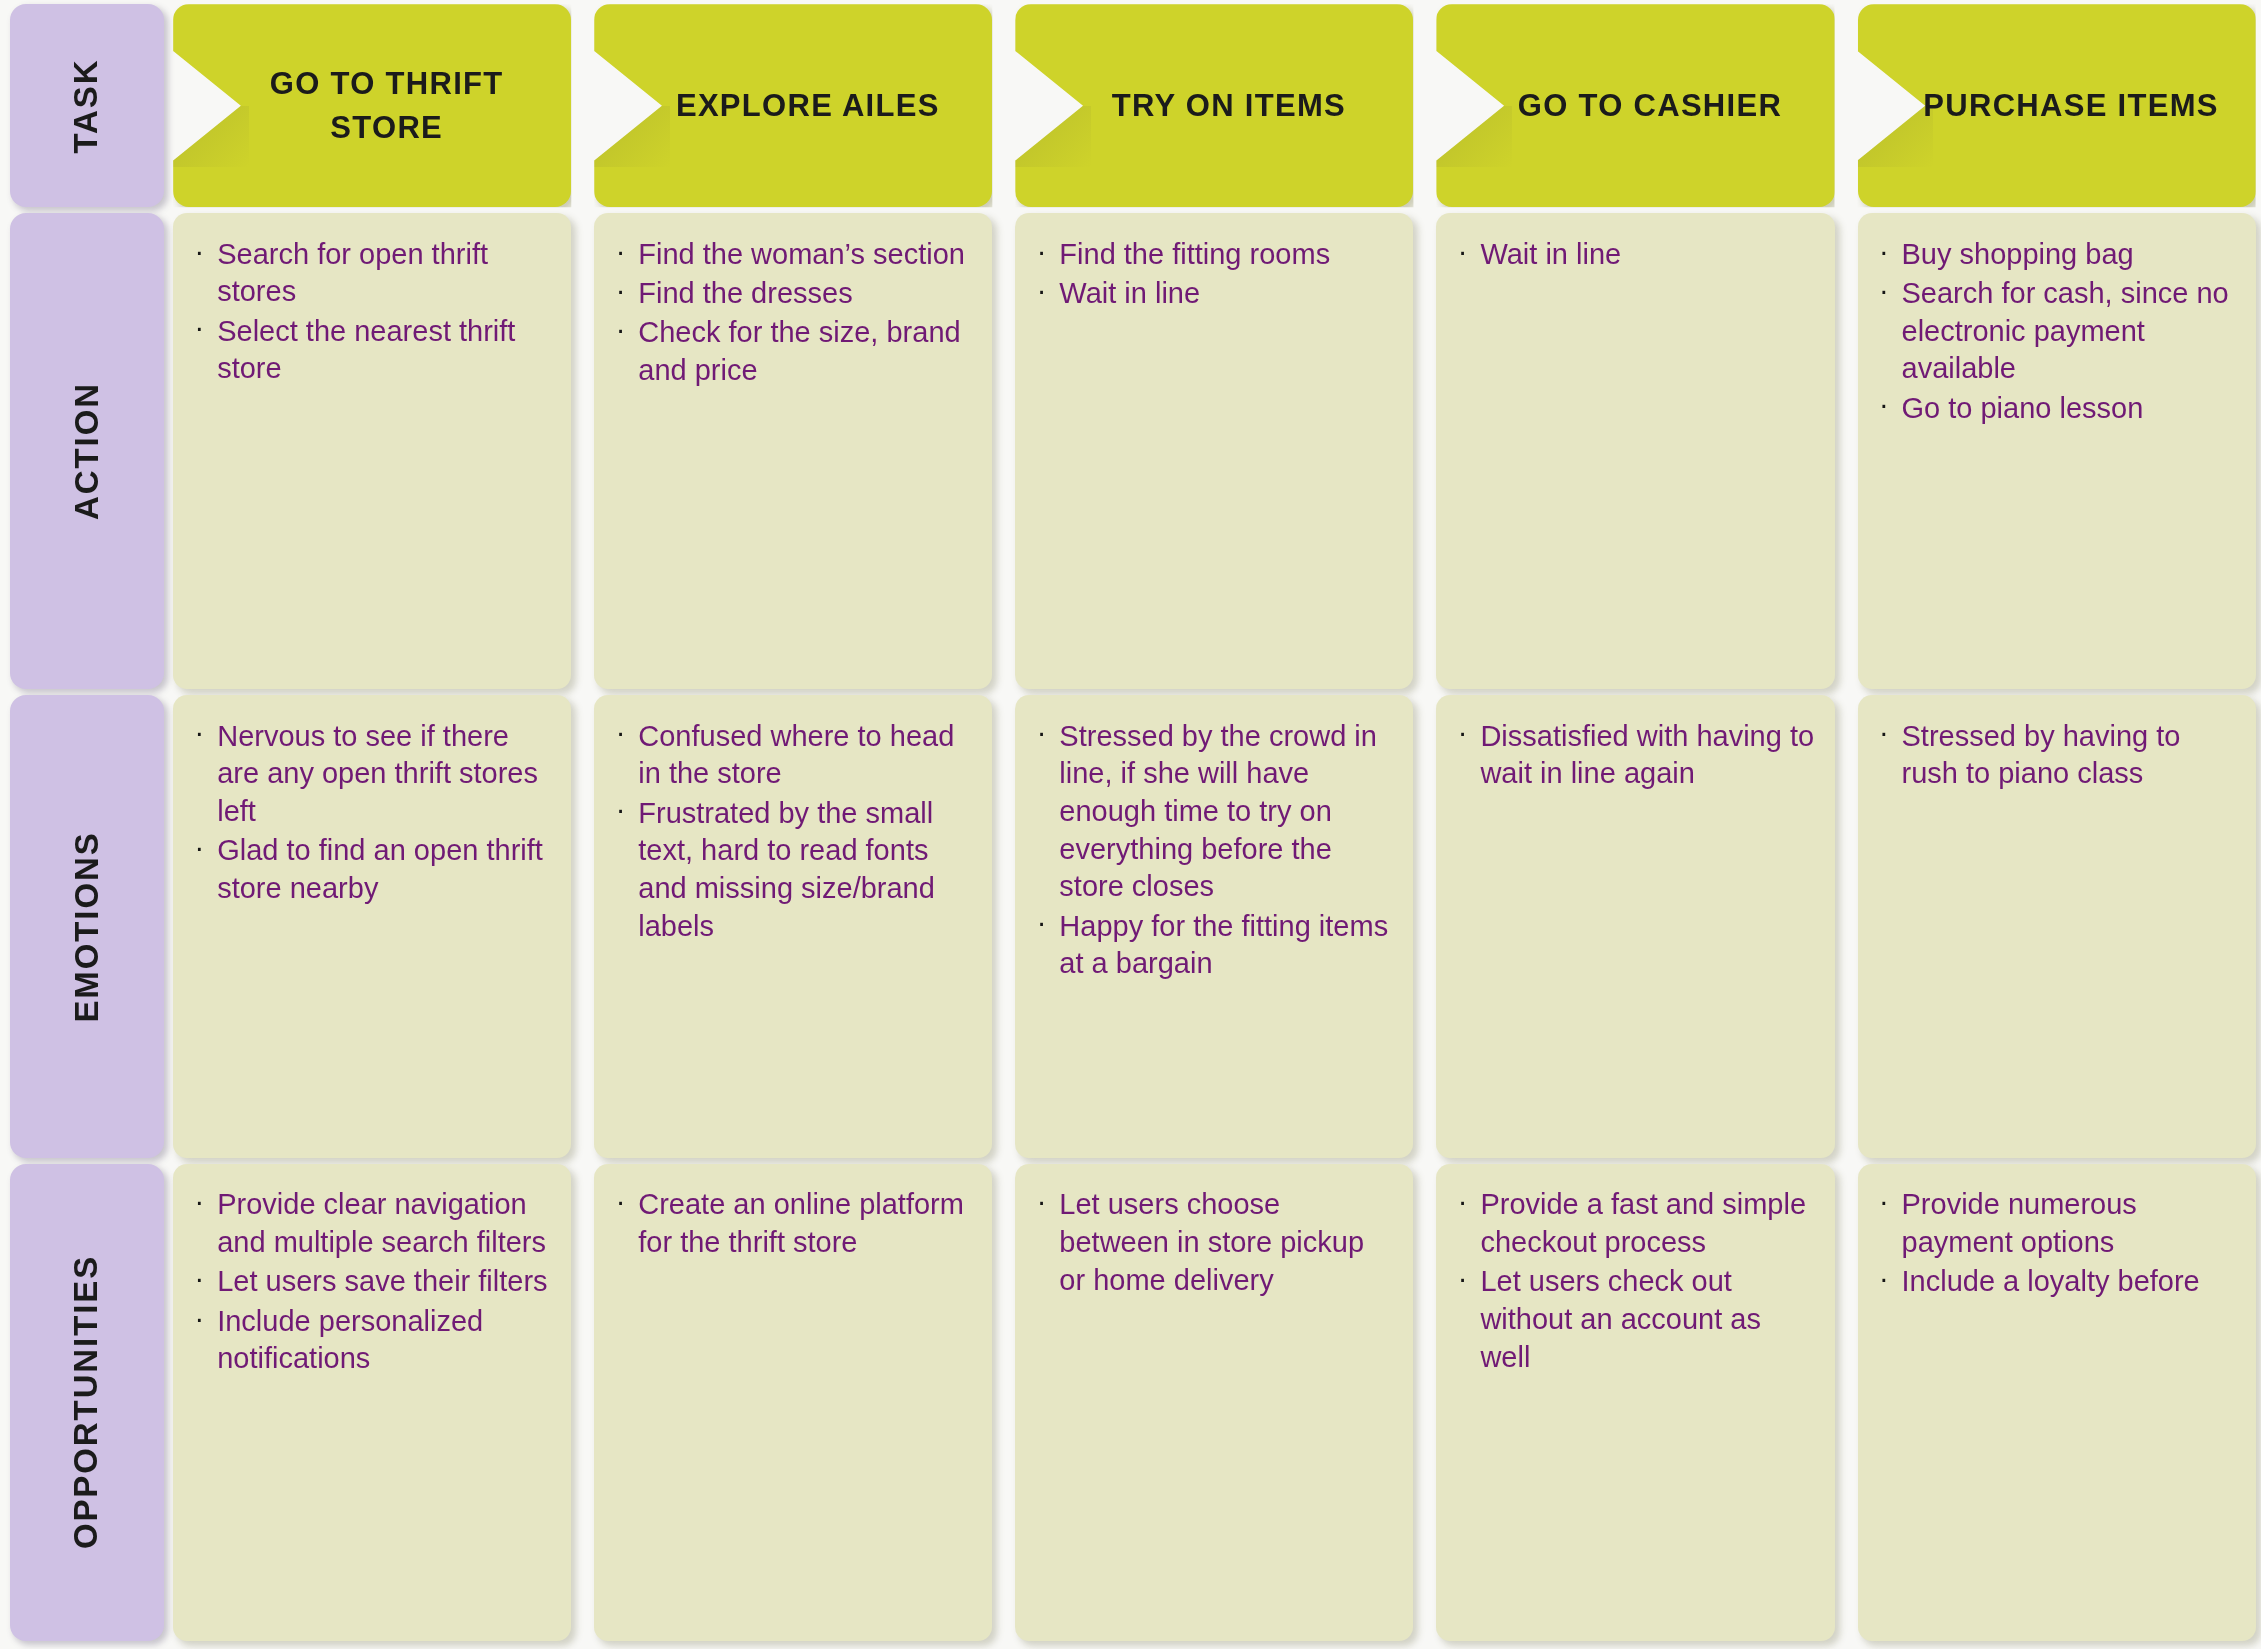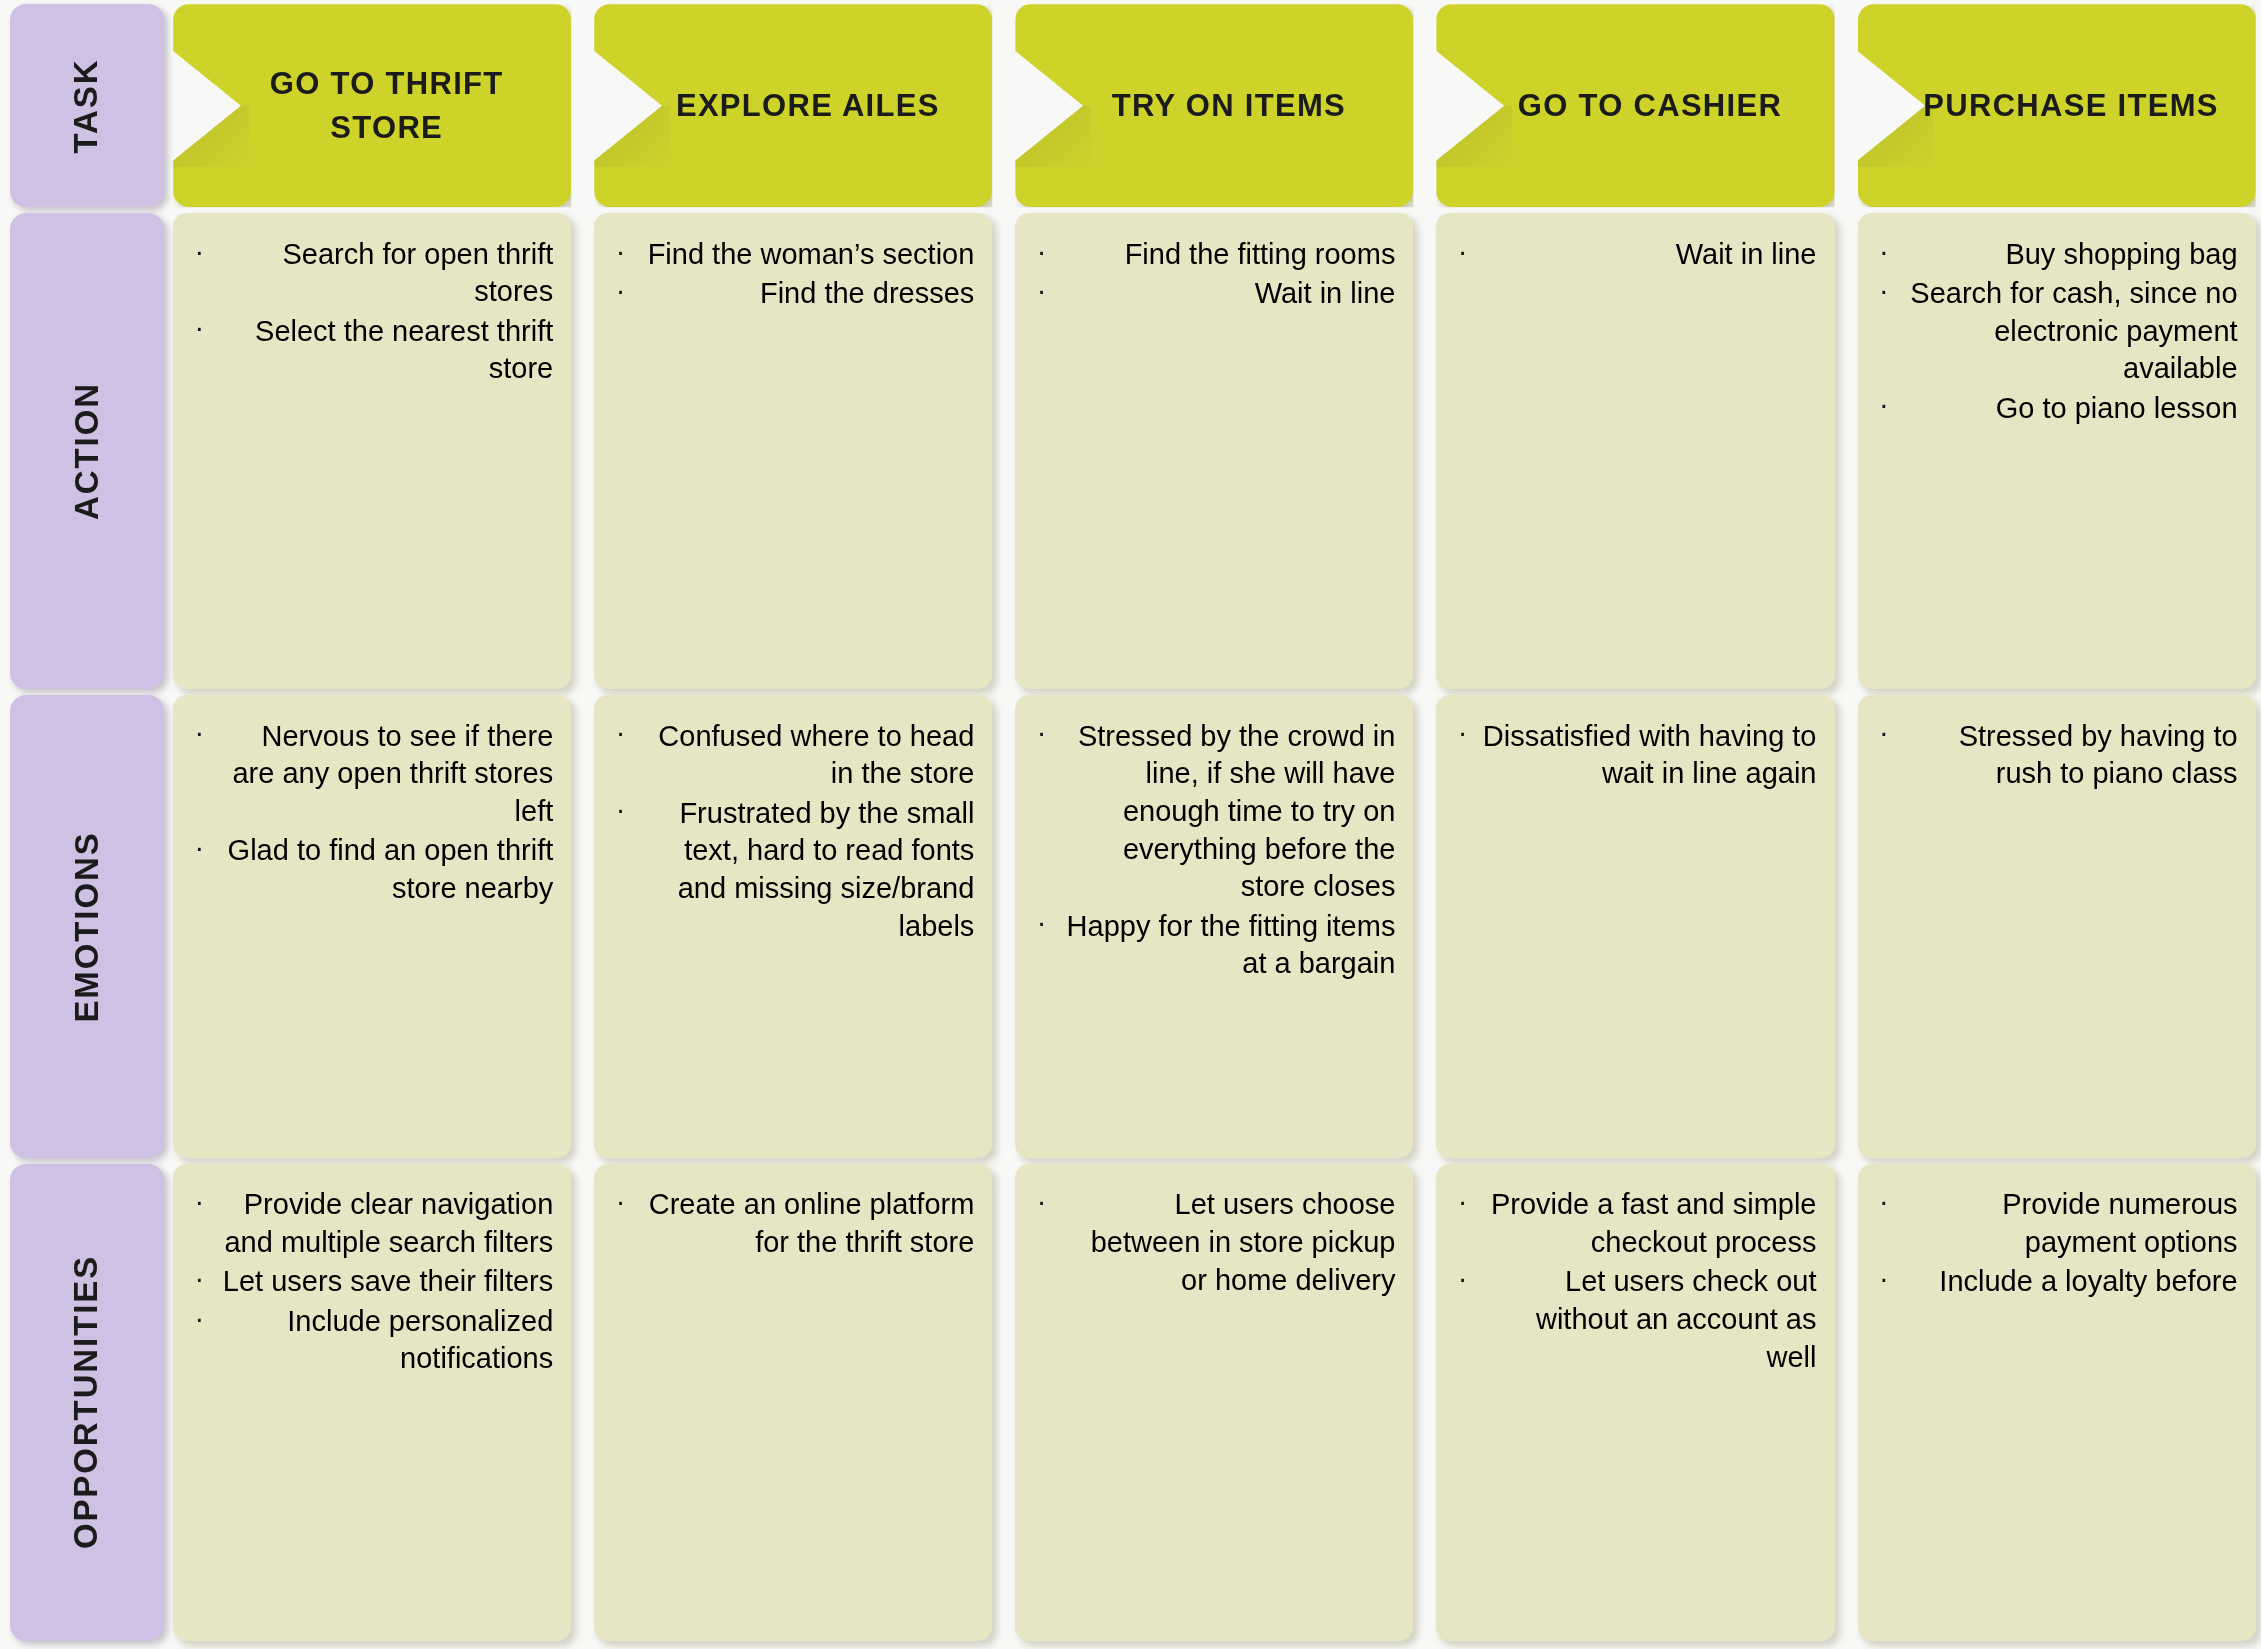--- a/index.html
+++ b/index.html
@@ -149,25 +149,24 @@
     list-style: none;
     margin: 0;
     padding: 0;
   }
 
   .bullet-item {
     position: relative;
     padding-left: 28px;
     font-size: 29px;
     line-height: 1.30;
-    color: #000000;
+    color: #701a75;
     font-family: "Liberation Sans", "DejaVu Sans", sans-serif;
     margin-bottom: 1.6px;
     font-stretch: condensed;
-    text-align: right;
   }
 
   .bullet-item::before {
     content: "\00B7";
     position: absolute;
     left: 5.4px;
     top: -3.2px;
     font-size: 29px;
     line-height: 1.30;
     color: #161616;
@@ -222,20 +221,21 @@
               <li class="bullet-item">Search for open thrift stores</li>
               <li class="bullet-item">Select the nearest thrift store</li>
             </ul>
         </div>
       </div>
       <div class="cell">
         <div class="content-card">
           <ul class="bullet-list">
               <li class="bullet-item">Find the woman’s section</li>
               <li class="bullet-item">Find the dresses</li>
+              <li class="bullet-item">Check for the size, brand and price</li>
             </ul>
         </div>
       </div>
       <div class="cell">
         <div class="content-card">
           <ul class="bullet-list">
               <li class="bullet-item">Find the fitting rooms</li>
               <li class="bullet-item">Wait in line</li>
             </ul>
         </div>

